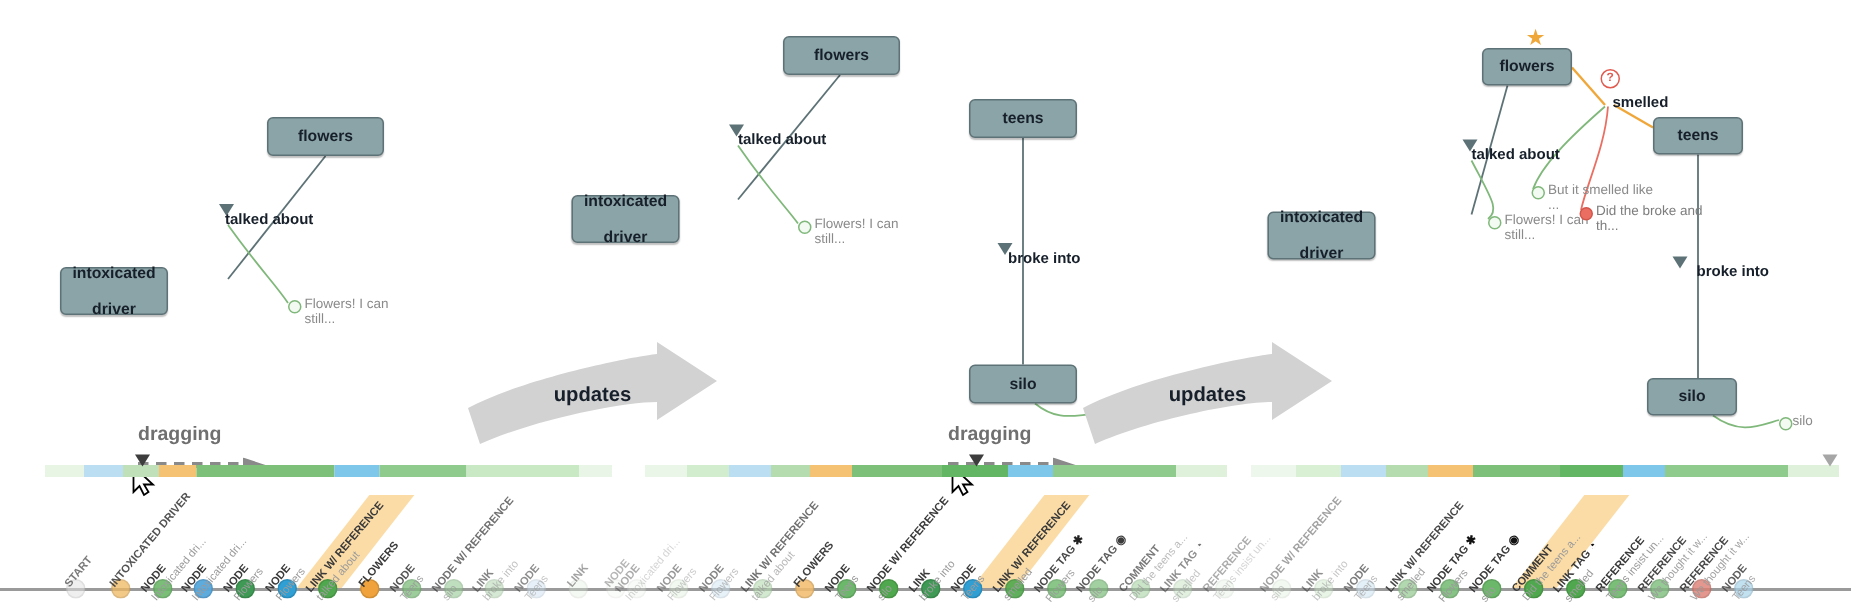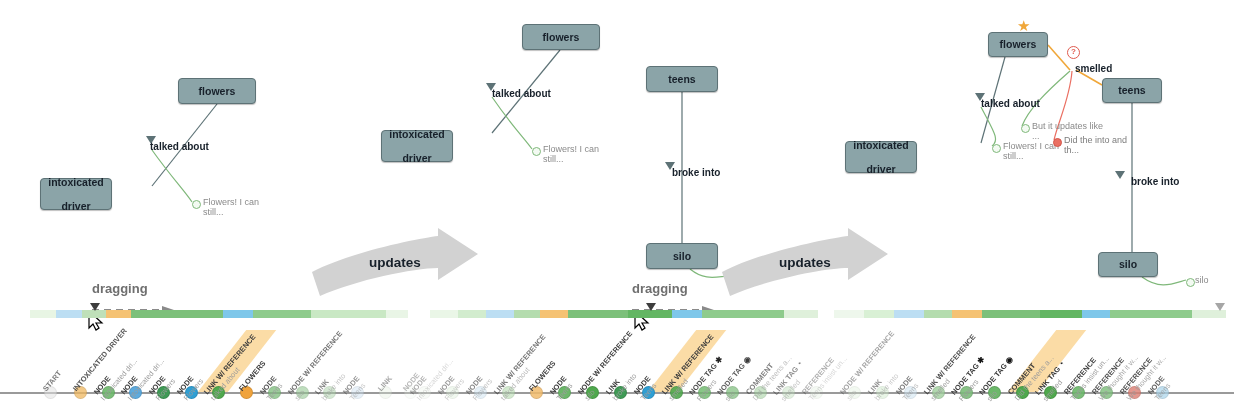--- a/index.html
+++ b/index.html
@@ -317,23 +317,23 @@
       </div>
       <div class="node" style="left: 1098px; top: 252px; width: 60px; height: 25px; flex-direction: column;">
         <span>silo</span>
       </div>
       <div class="edgelabel" style="left: 981px; top: 98px;">talked about</div>
       <div class="edgelabel" style="left: 1075px; top: 63px;">smelled</div>
       <div class="edgelabel" style="left: 1131px; top: 176px;">broke into</div>
       <div class="dot-anno dot-green" style="left: 992px; top: 144px;"></div>
       <div class="anno" style="left: 1003px; top: 142px;">Flowers! I can still...</div>
       <div class="dot-anno dot-green" style="left: 1021px; top: 124px;"></div>
-      <div class="anno" style="left: 1032px; top: 122px;">But it updates like ...</div>
+      <div class="anno" style="left: 1032px; top: 122px;">But it smelled like ...</div>
       <div class="dot-anno dot-red" style="left: 1053px; top: 138px;"></div>
-      <div class="anno red" style="left: 1064px; top: 136px;">Did the into and th...</div>
+      <div class="anno red" style="left: 1064px; top: 136px;">Did the broke and th...</div>
       <div class="dot-anno dot-green" style="left: 1186px; top: 278px;"></div>
       <div class="anno" style="left: 1195px; top: 276px; width: 34px;">silo</div>
       <div class="star" style="left: 1017px; top: 18px; color: rgb(240, 167, 58);">★</div>
       <div class="qbadge" style="left: 1067px; top: 46px;">?</div>
       <div class="updates-wrap" style="left: 720px; top: 228px;">
         <svg width="170" height="72" style="position:absolute;left:0;top:0">
           <path d="M2 44 C 40 24, 110 10, 128 8 L 128 0 L 168 26 L 128 52 L 128 40 C 104 40, 46 52, 10 68 Z" fill="#d2d2d2"></path>
         </svg>
         <div class="updates-label">updates</div>
       </div>

